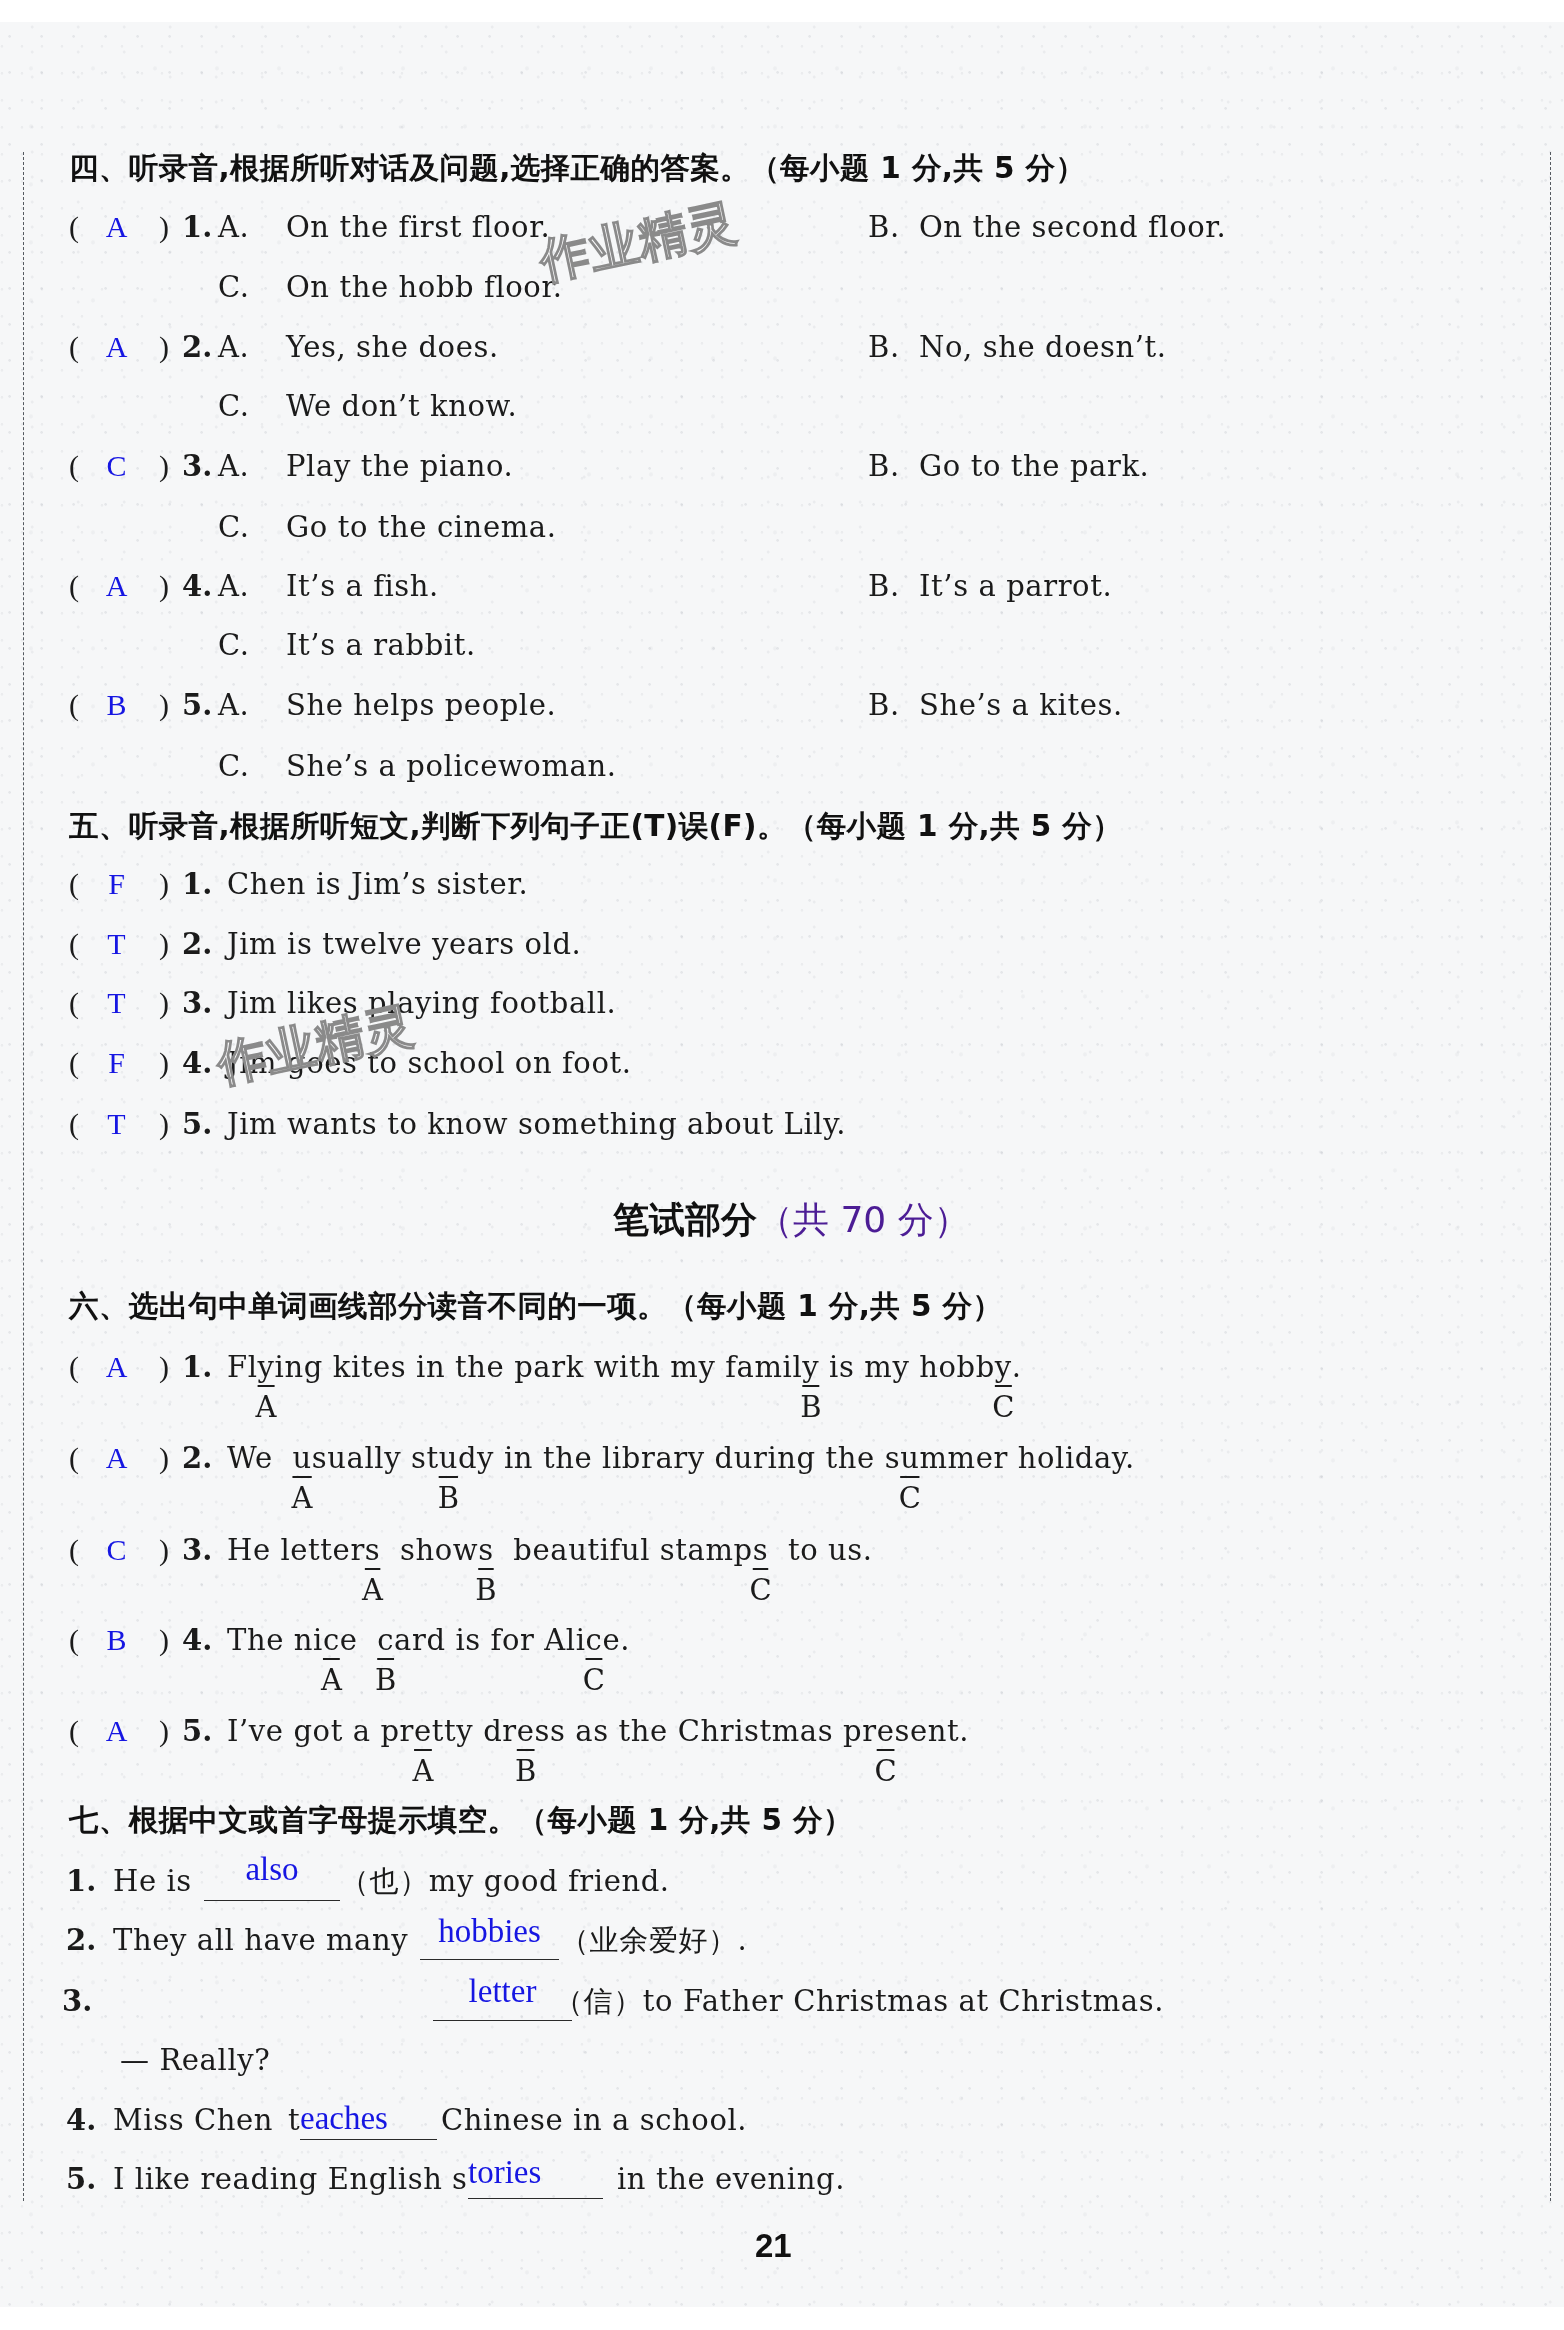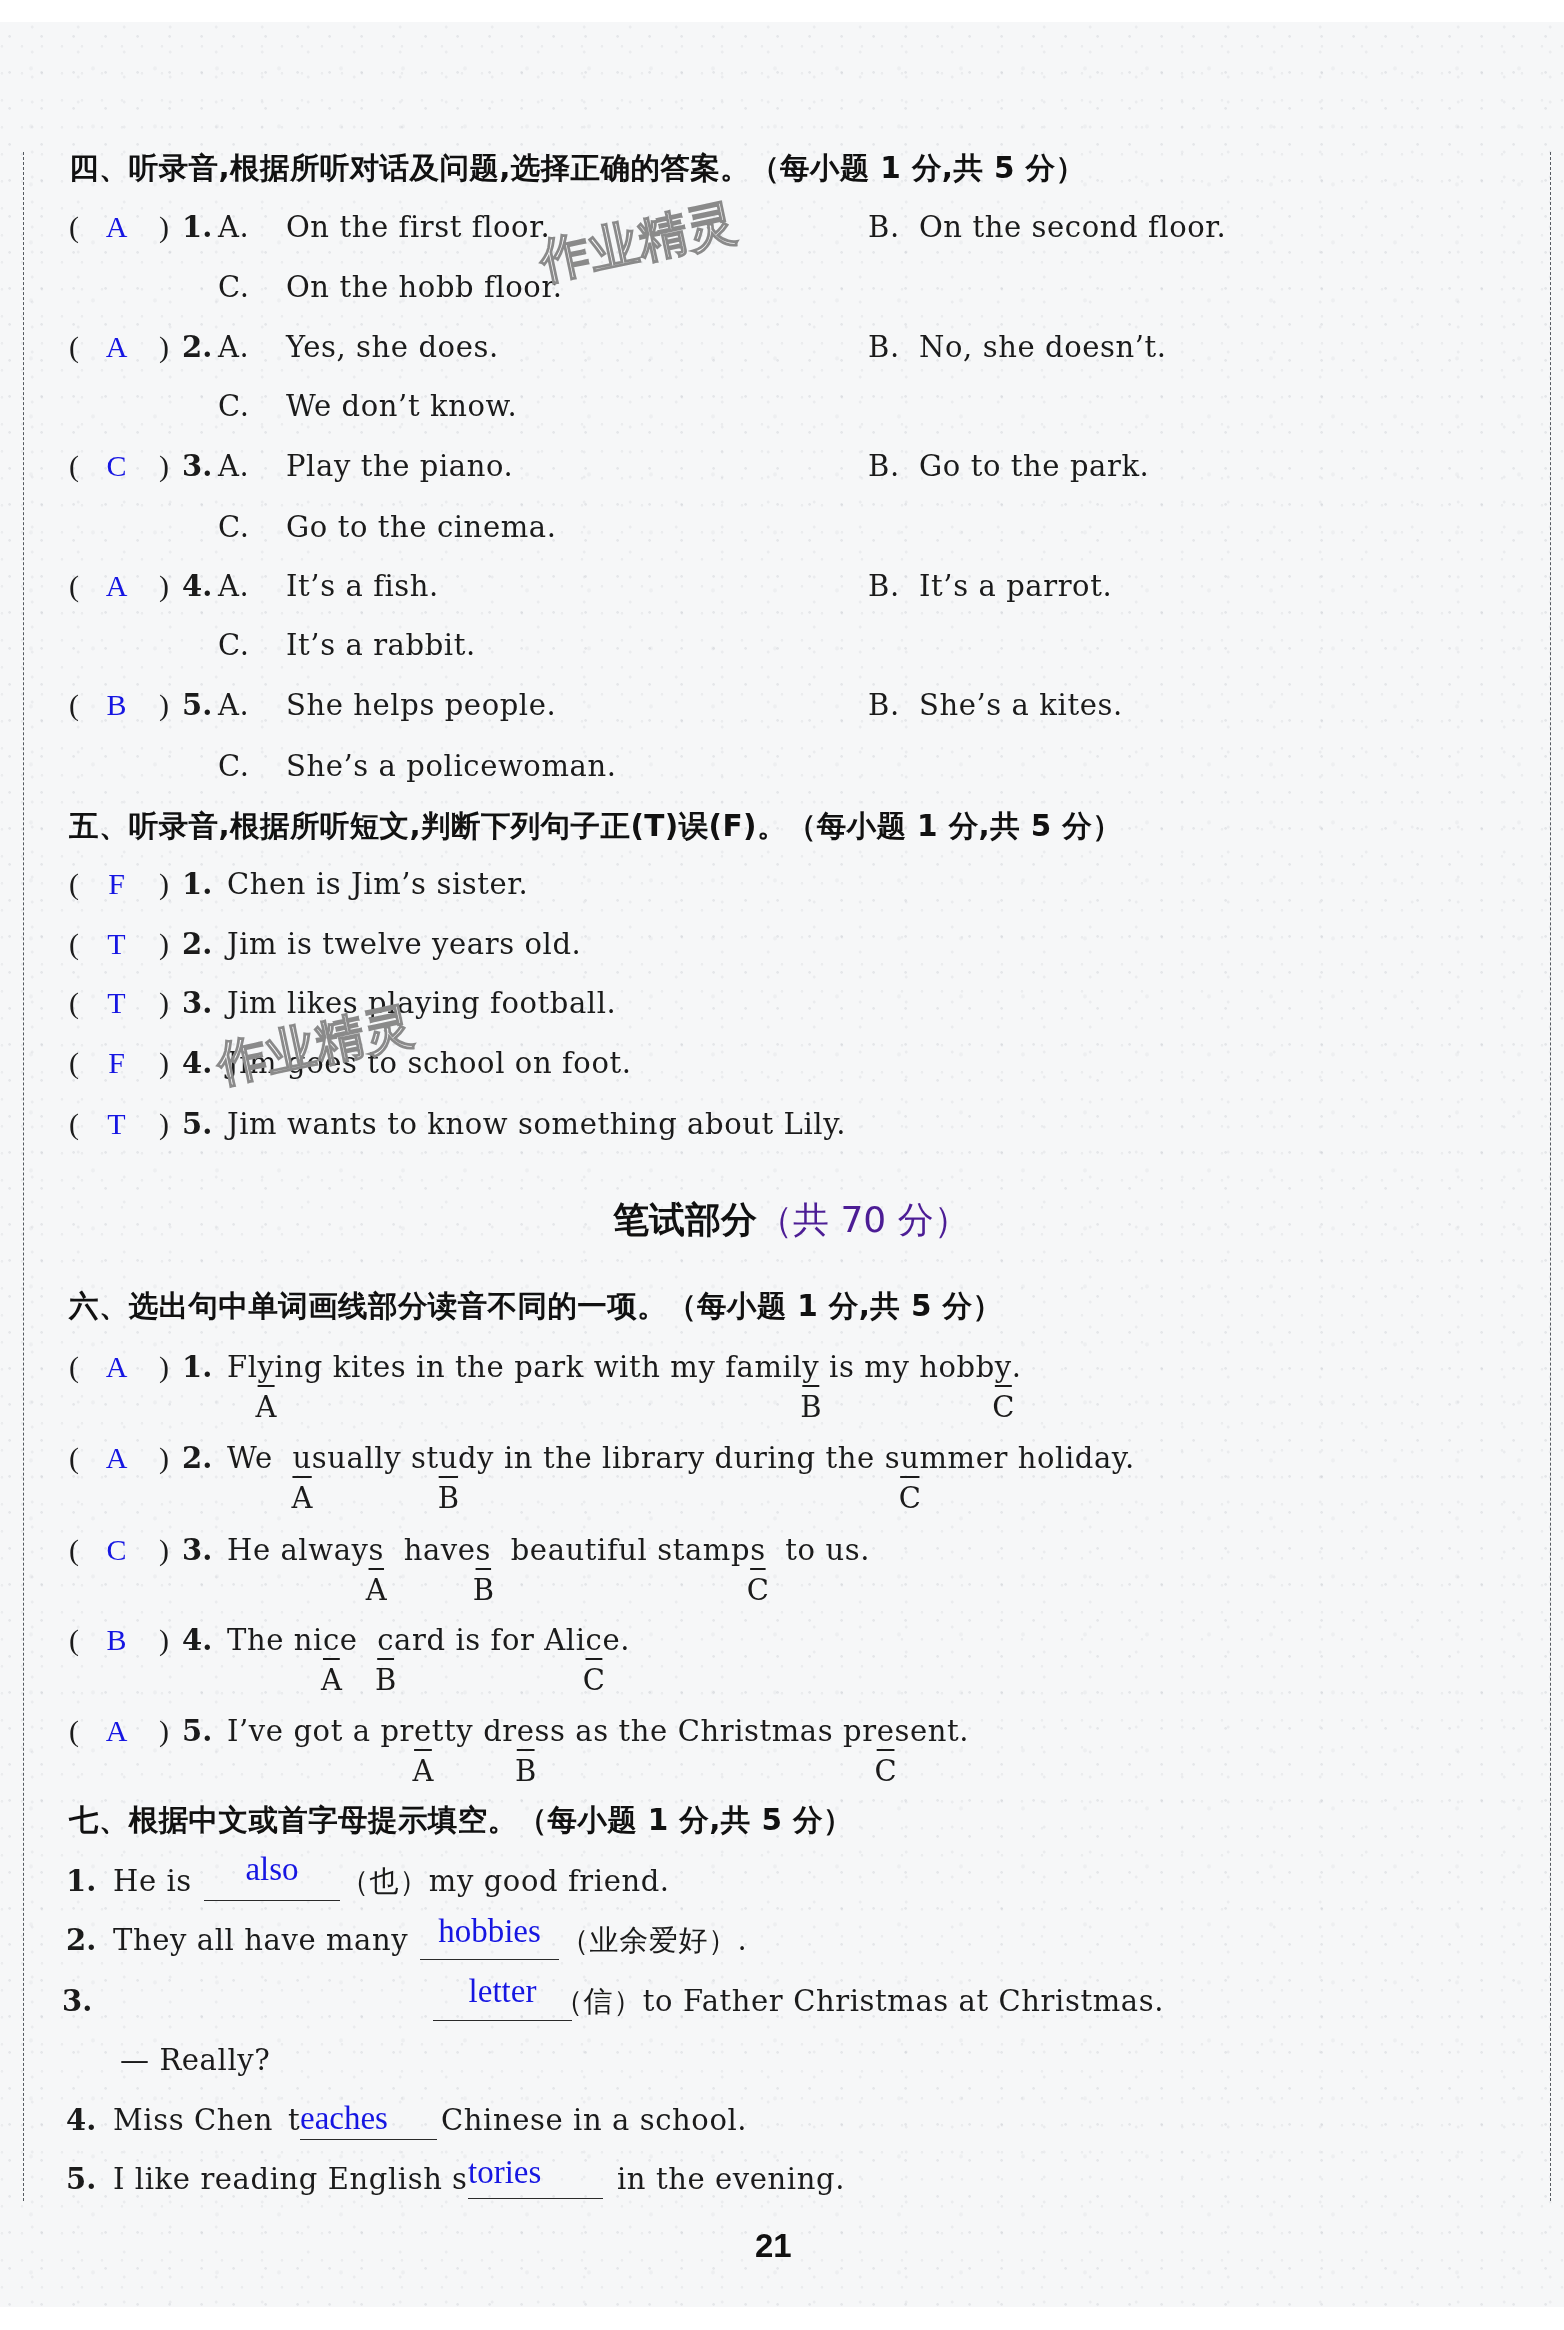--- a/index.html
+++ b/index.html
@@ -225,21 +225,21 @@
   <span class="pc">)</span>
   <span class="num">2.</span>
   <span class="stmt"><span>We  </span><span class="u"><span class="ch">u</span><span class="mk">A</span></span><span>sually st</span><span class="u"><span class="ch">u</span><span class="mk">B</span></span><span>dy in the library during the s</span><span class="u"><span class="ch">u</span><span class="mk">C</span></span><span>mmer holiday.</span></span>
 </div>
 
 <div class="line" style="top:1524px">
   <span class="po">(</span>
   <span class="ans">C</span>
   <span class="pc">)</span>
   <span class="num">3.</span>
-  <span class="stmt"><span>He alway</span><span class="u"><span class="ch">s</span><span class="mk">A</span></span><span>  have</span><span class="u"><span class="ch">s</span><span class="mk">B</span></span><span>  beautiful stamp</span><span class="u"><span class="ch">s</span><span class="mk">C</span></span><span>  to us.</span></span>
+  <span class="stmt"><span>He letter</span><span class="u"><span class="ch">s</span><span class="mk">A</span></span><span>  show</span><span class="u"><span class="ch">s</span><span class="mk">B</span></span><span>  beautiful stamp</span><span class="u"><span class="ch">s</span><span class="mk">C</span></span><span>  to us.</span></span>
 </div>
 
 <div class="line" style="top:1614px">
   <span class="po">(</span>
   <span class="ans">B</span>
   <span class="pc">)</span>
   <span class="num">4.</span>
   <span class="stmt"><span>The ni</span><span class="u"><span class="ch">c</span><span class="mk">A</span></span><span>e  </span><span class="u"><span class="ch">c</span><span class="mk">B</span></span><span>ard is for Ali</span><span class="u"><span class="ch">c</span><span class="mk">C</span></span><span>e.</span></span>
 </div>
 

